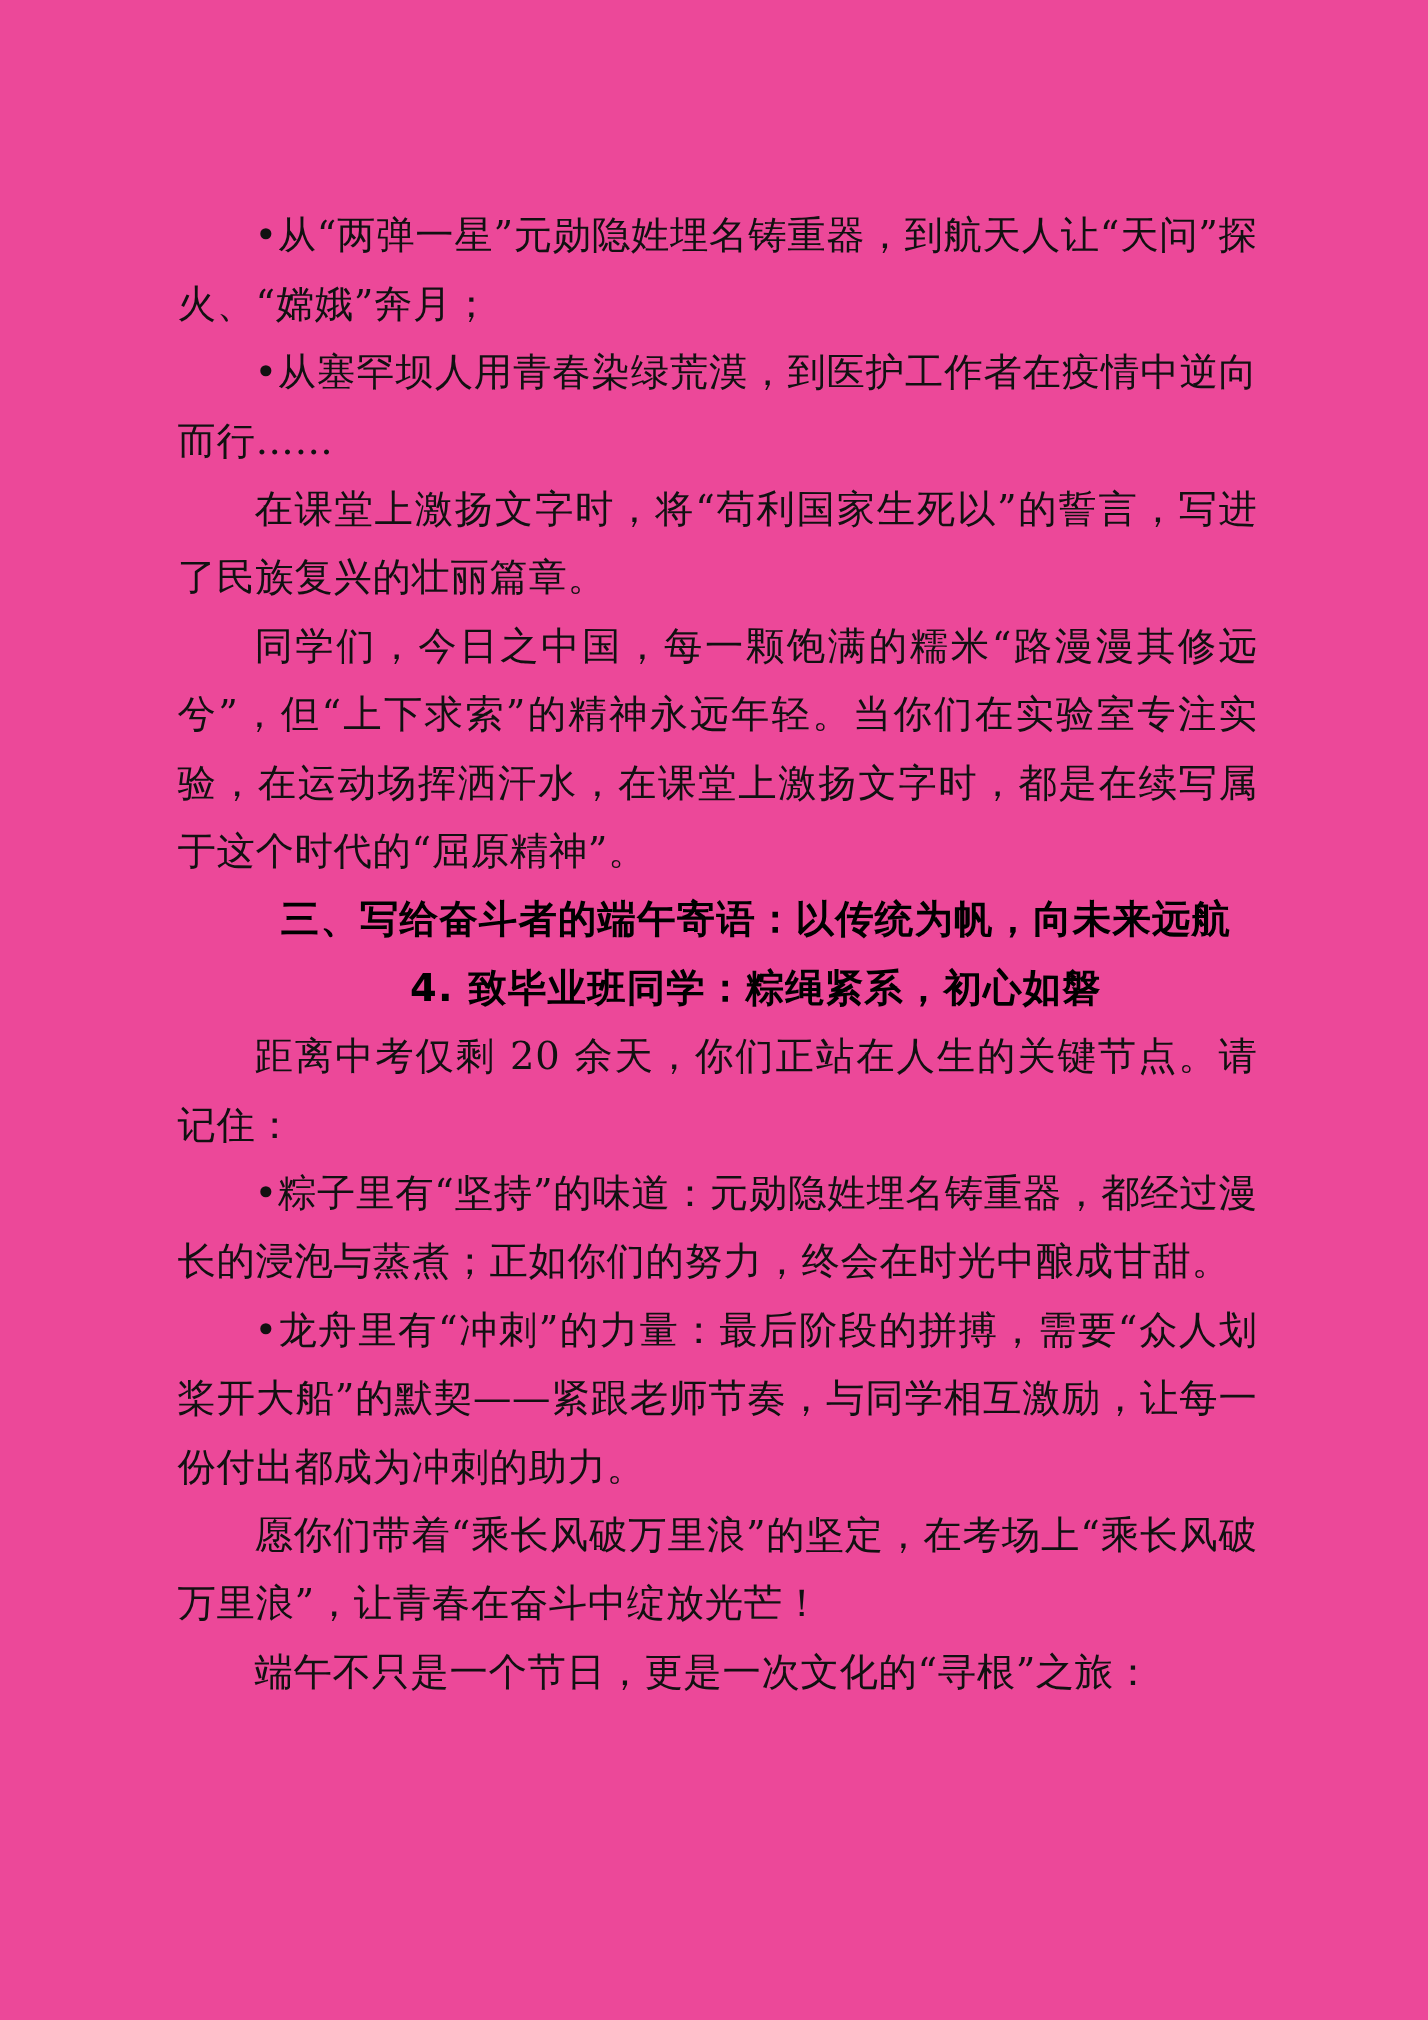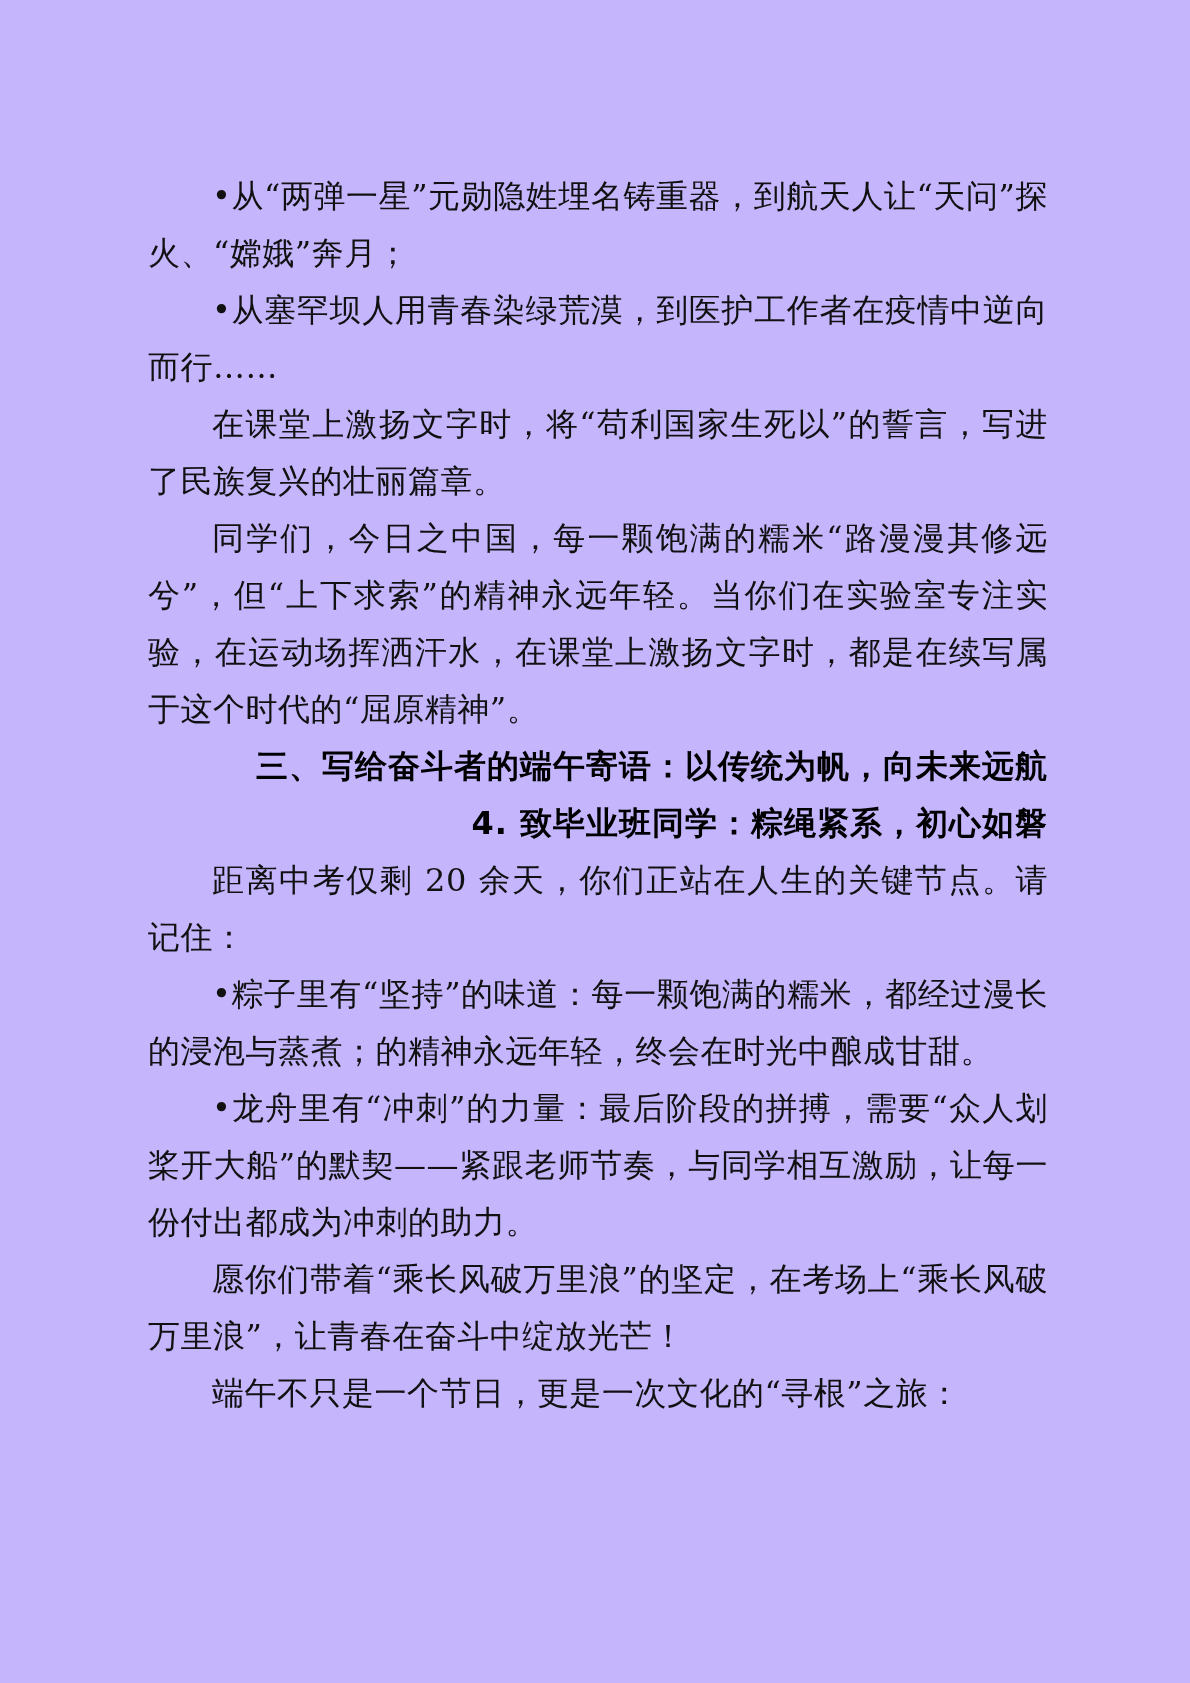--- a/index.html
+++ b/index.html
@@ -4,21 +4,21 @@
   <style>
     html, body {
       margin: 0;
       padding: 0;
       background: #ffffff;
     }
     .page {
       position: relative;
       width: 1190px;
       height: 1683px;
-      background: #c4b5fd;
+      background: #ec4899;
       overflow: hidden;
     }
     .content {
       position: absolute;
       left: 148px;
       top: 168px;
       width: 900px;
     }
     .para {
       margin: 0;
@@ -28,35 +28,35 @@
       color: #111111;
       text-align: justify;
       text-justify: inter-character;
       text-indent: 2em;
       word-break: break-all;
       letter-spacing: 0.5px;
     }
     .para.heading {
       font-family: "DejaVu Sans", sans-serif;
       font-weight: 700;
-      text-align: right;
+      text-align: center;
       letter-spacing: 1px;
       color: #000000;
     }
   </style>
 </head>
 <body>
 
 <div class="page">
   <div class="content">
     <p class="para bullet">•从“两弹一星”元勋隐姓埋名铸重器，到航天人让“天问”探火、“嫦娥”奔月；</p>
     <p class="para bullet">•从塞罕坝人用青春染绿荒漠，到医护工作者在疫情中逆向而行……</p>
     <p class="para body">在课堂上激扬文字时，将“苟利国家生死以”的誓言，写进了民族复兴的壮丽篇章。</p>
     <p class="para body">同学们，今日之中国，每一颗饱满的糯米“路漫漫其修远兮”，但“上下求索”的精神永远年轻。当你们在实验室专注实验，在运动场挥洒汗水，在课堂上激扬文字时，都是在续写属于这个时代的“屈原精神”。</p>
     <p class="para heading">三、写给奋斗者的端午寄语：以传统为帆，向未来远航</p>
     <p class="para heading">4. 致毕业班同学：粽绳紧系，初心如磐</p>
     <p class="para body">距离中考仅剩 20 余天，你们正站在人生的关键节点。请记住：</p>
-    <p class="para bullet">•粽子里有“坚持”的味道：每一颗饱满的糯米，都经过漫长的浸泡与蒸煮；的精神永远年轻，终会在时光中酿成甘甜。</p>
+    <p class="para bullet">•粽子里有“坚持”的味道：元勋隐姓埋名铸重器，都经过漫长的浸泡与蒸煮；正如你们的努力，终会在时光中酿成甘甜。</p>
     <p class="para bullet">•龙舟里有“冲刺”的力量：最后阶段的拼搏，需要“众人划桨开大船”的默契——紧跟老师节奏，与同学相互激励，让每一份付出都成为冲刺的助力。</p>
     <p class="para body">愿你们带着“乘长风破万里浪”的坚定，在考场上“乘长风破万里浪”，让青春在奋斗中绽放光芒！</p>
     <p class="para body">端午不只是一个节日，更是一次文化的“寻根”之旅：</p>
   </div>
 </div>
 
 </body></html>

